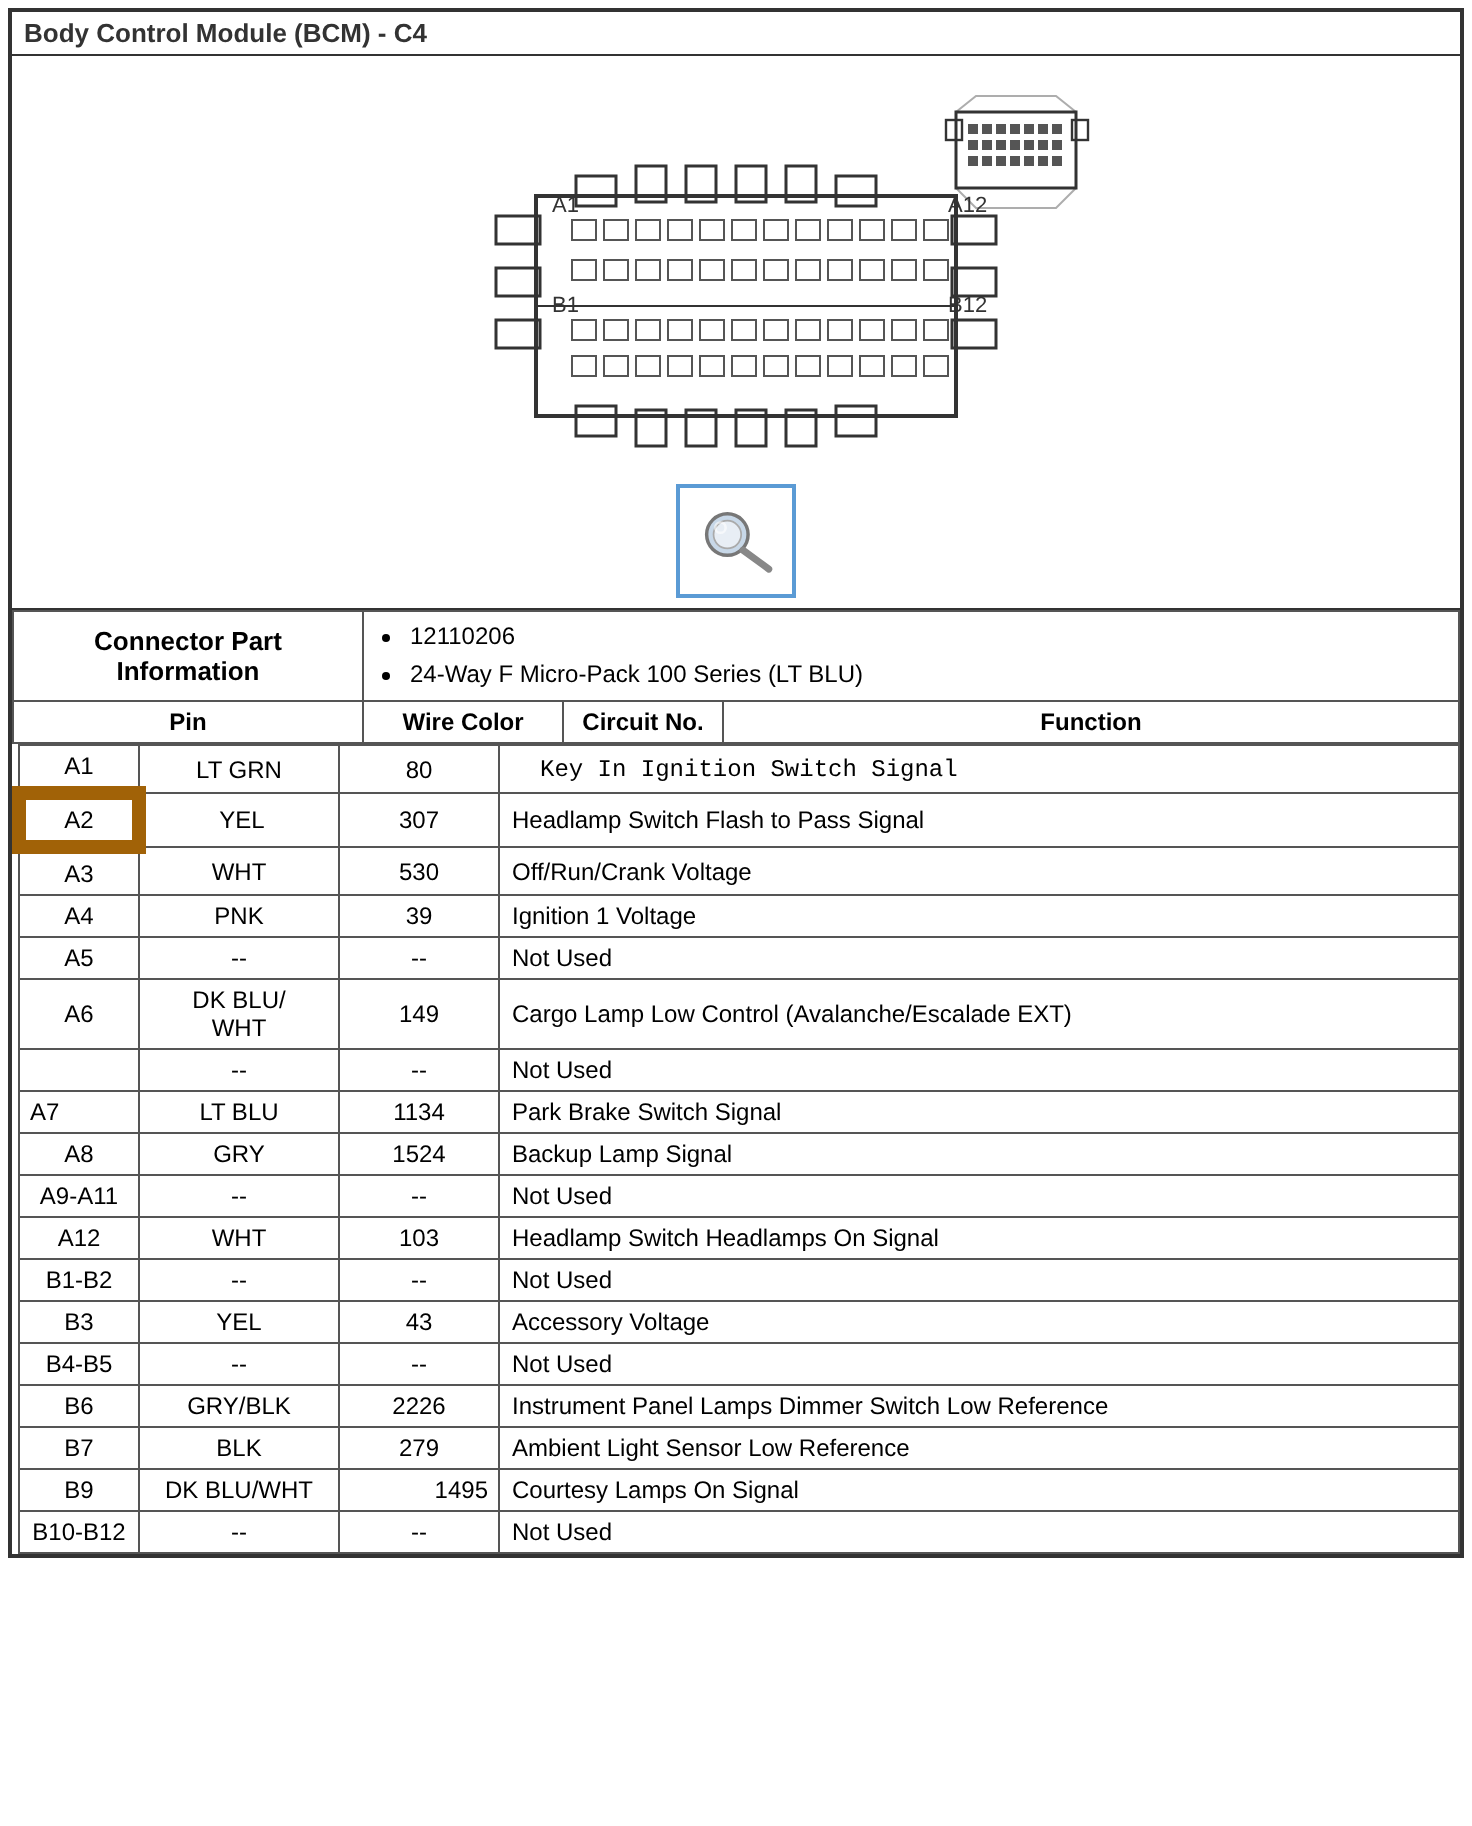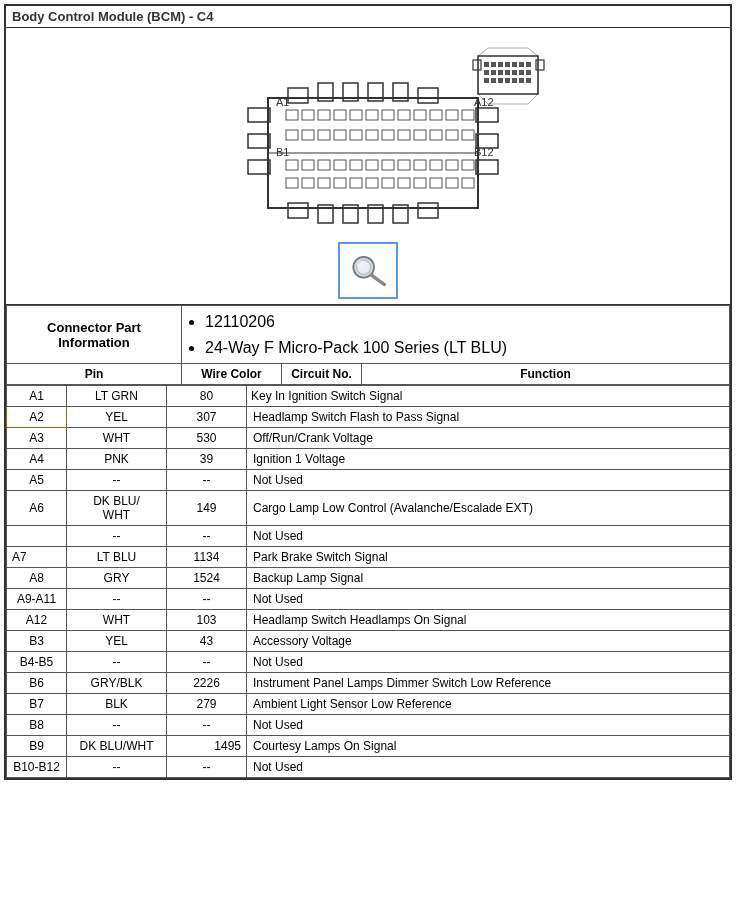--- a/index.html
+++ b/index.html
@@ -59,21 +59,21 @@
     }
     .part-info-cell {
       padding: 4px 8px;
     }
     .part-info-cell ul {
       list-style: disc;
       padding-left: 18px;
     }
     .part-info-cell ul li {
       line-height: 1.6;
-      font-size: 16px;
+      font-size: 12px;
     }
     .header-row th {
       font-weight: bold;
       text-align: center;
       background: #fff;
       border: 1px solid #555;
       padding: 3px 5px;
     }
     .data-row td {
       text-align: center;
@@ -246,24 +246,24 @@
       </tr>
     </tbody>
   </table>
 
   <table class="info-table" id="data-table">
     <tbody id="table-body">
         <tr class="data-row">
     <td style="text-align:center;border:1px solid #555;width:60px;">A1</td>
     <td style="text-align:center;border:1px solid #555;width:100px;white-space:pre-line;">LT GRN</td>
     <td style="text-align:center;border:1px solid #555;width:80px;">80</td>
-    <td class="function-col" style="text-align:left;padding-left:4px;border:1px solid #555;">Key In Ignition Switch Signal</td>
-  </tr>
-        <tr class="data-row">
-    <td style="border:1px solid #a16207;width:60px;">A2</td>
+    <td class="function-col" style="text-align:left;padding-left:20px;border:1px solid #555;font-family:Liberation Mono, monospace;">Key In Ignition Switch Signal</td>
+  </tr>
+        <tr class="data-row">
+    <td style="border:7px solid #a16207;width:60px;">A2</td>
     <td style="text-align:center;border:1px solid #555;width:100px;white-space:pre-line;">YEL</td>
     <td style="text-align:center;border:1px solid #555;width:80px;">307</td>
     <td class="function-col" style="text-align:left;padding-left:6px;border:1px solid #555;">Headlamp Switch Flash to Pass Signal</td>
   </tr>
         <tr class="data-row">
     <td style="text-align:center;border:1px solid #555;width:60px;">A3</td>
     <td style="text-align:center;border:1px solid #555;width:100px;white-space:pre-line;">WHT</td>
     <td style="text-align:center;border:1px solid #555;width:80px;">530</td>
     <td class="function-col" style="text-align:left;padding-left:6px;border:1px solid #555;">Off/Run/Crank Voltage</td>
   </tr>
@@ -310,20 +310,26 @@
     <td style="text-align:center;border:1px solid #555;width:80px;">--</td>
     <td class="function-col" style="text-align:left;padding-left:6px;border:1px solid #555;">Not Used</td>
   </tr>
         <tr class="data-row">
     <td style="text-align:center;border:1px solid #555;width:60px;">A12</td>
     <td style="text-align:center;border:1px solid #555;width:100px;white-space:pre-line;">WHT</td>
     <td style="text-align:center;border:1px solid #555;width:80px;">103</td>
     <td class="function-col" style="text-align:left;padding-left:6px;border:1px solid #555;">Headlamp Switch Headlamps On Signal</td>
   </tr>
         <tr class="data-row">
+    <td style="text-align:center;border:1px solid #555;width:60px;">B1-B2</td>
+    <td style="text-align:center;border:1px solid #555;width:100px;white-space:pre-line;">--</td>
+    <td style="text-align:center;border:1px solid #555;width:80px;">--</td>
+    <td class="function-col" style="text-align:left;padding-left:6px;border:1px solid #555;">Not Used</td>
+  </tr>
+        <tr class="data-row">
     <td style="text-align:center;border:1px solid #555;width:60px;">B3</td>
     <td style="text-align:center;border:1px solid #555;width:100px;white-space:pre-line;">YEL</td>
     <td style="text-align:center;border:1px solid #555;width:80px;">43</td>
     <td class="function-col" style="text-align:left;padding-left:6px;border:1px solid #555;">Accessory Voltage</td>
   </tr>
         <tr class="data-row">
     <td style="text-align:center;border:1px solid #555;width:60px;">B4-B5</td>
     <td style="text-align:center;border:1px solid #555;width:100px;white-space:pre-line;">--</td>
     <td style="text-align:center;border:1px solid #555;width:80px;">--</td>
     <td class="function-col" style="text-align:left;padding-left:6px;border:1px solid #555;">Not Used</td>
@@ -334,26 +340,20 @@
     <td style="text-align:center;border:1px solid #555;width:80px;">2226</td>
     <td class="function-col" style="text-align:left;padding-left:6px;border:1px solid #555;">Instrument Panel Lamps Dimmer Switch Low Reference</td>
   </tr>
         <tr class="data-row">
     <td style="text-align:center;border:1px solid #555;width:60px;">B7</td>
     <td style="text-align:center;border:1px solid #555;width:100px;white-space:pre-line;">BLK</td>
     <td style="text-align:center;border:1px solid #555;width:80px;">279</td>
     <td class="function-col" style="text-align:left;padding-left:6px;border:1px solid #555;">Ambient Light Sensor Low Reference</td>
   </tr>
         <tr class="data-row">
-    <td style="text-align:center;border:1px solid #555;width:60px;">B8</td>
-    <td style="text-align:center;border:1px solid #555;width:100px;white-space:pre-line;">--</td>
-    <td style="text-align:center;border:1px solid #555;width:80px;">--</td>
-    <td class="function-col" style="text-align:left;padding-left:6px;border:1px solid #555;">Not Used</td>
-  </tr>
-        <tr class="data-row">
     <td style="text-align:center;border:1px solid #555;width:60px;">B9</td>
     <td style="text-align:center;border:1px solid #555;width:100px;white-space:pre-line;">DK BLU/WHT</td>
     <td style="text-align:right;border:1px solid #555;width:80px;">1495</td>
     <td class="function-col" style="text-align:left;padding-left:6px;border:1px solid #555;">Courtesy Lamps On Signal</td>
   </tr>
         <tr class="data-row">
     <td style="text-align:center;border:1px solid #555;width:60px;">B10-B12</td>
     <td style="text-align:center;border:1px solid #555;width:100px;white-space:pre-line;">--</td>
     <td style="text-align:center;border:1px solid #555;width:80px;">--</td>
     <td class="function-col" style="text-align:left;padding-left:6px;border:1px solid #555;">Not Used</td>

